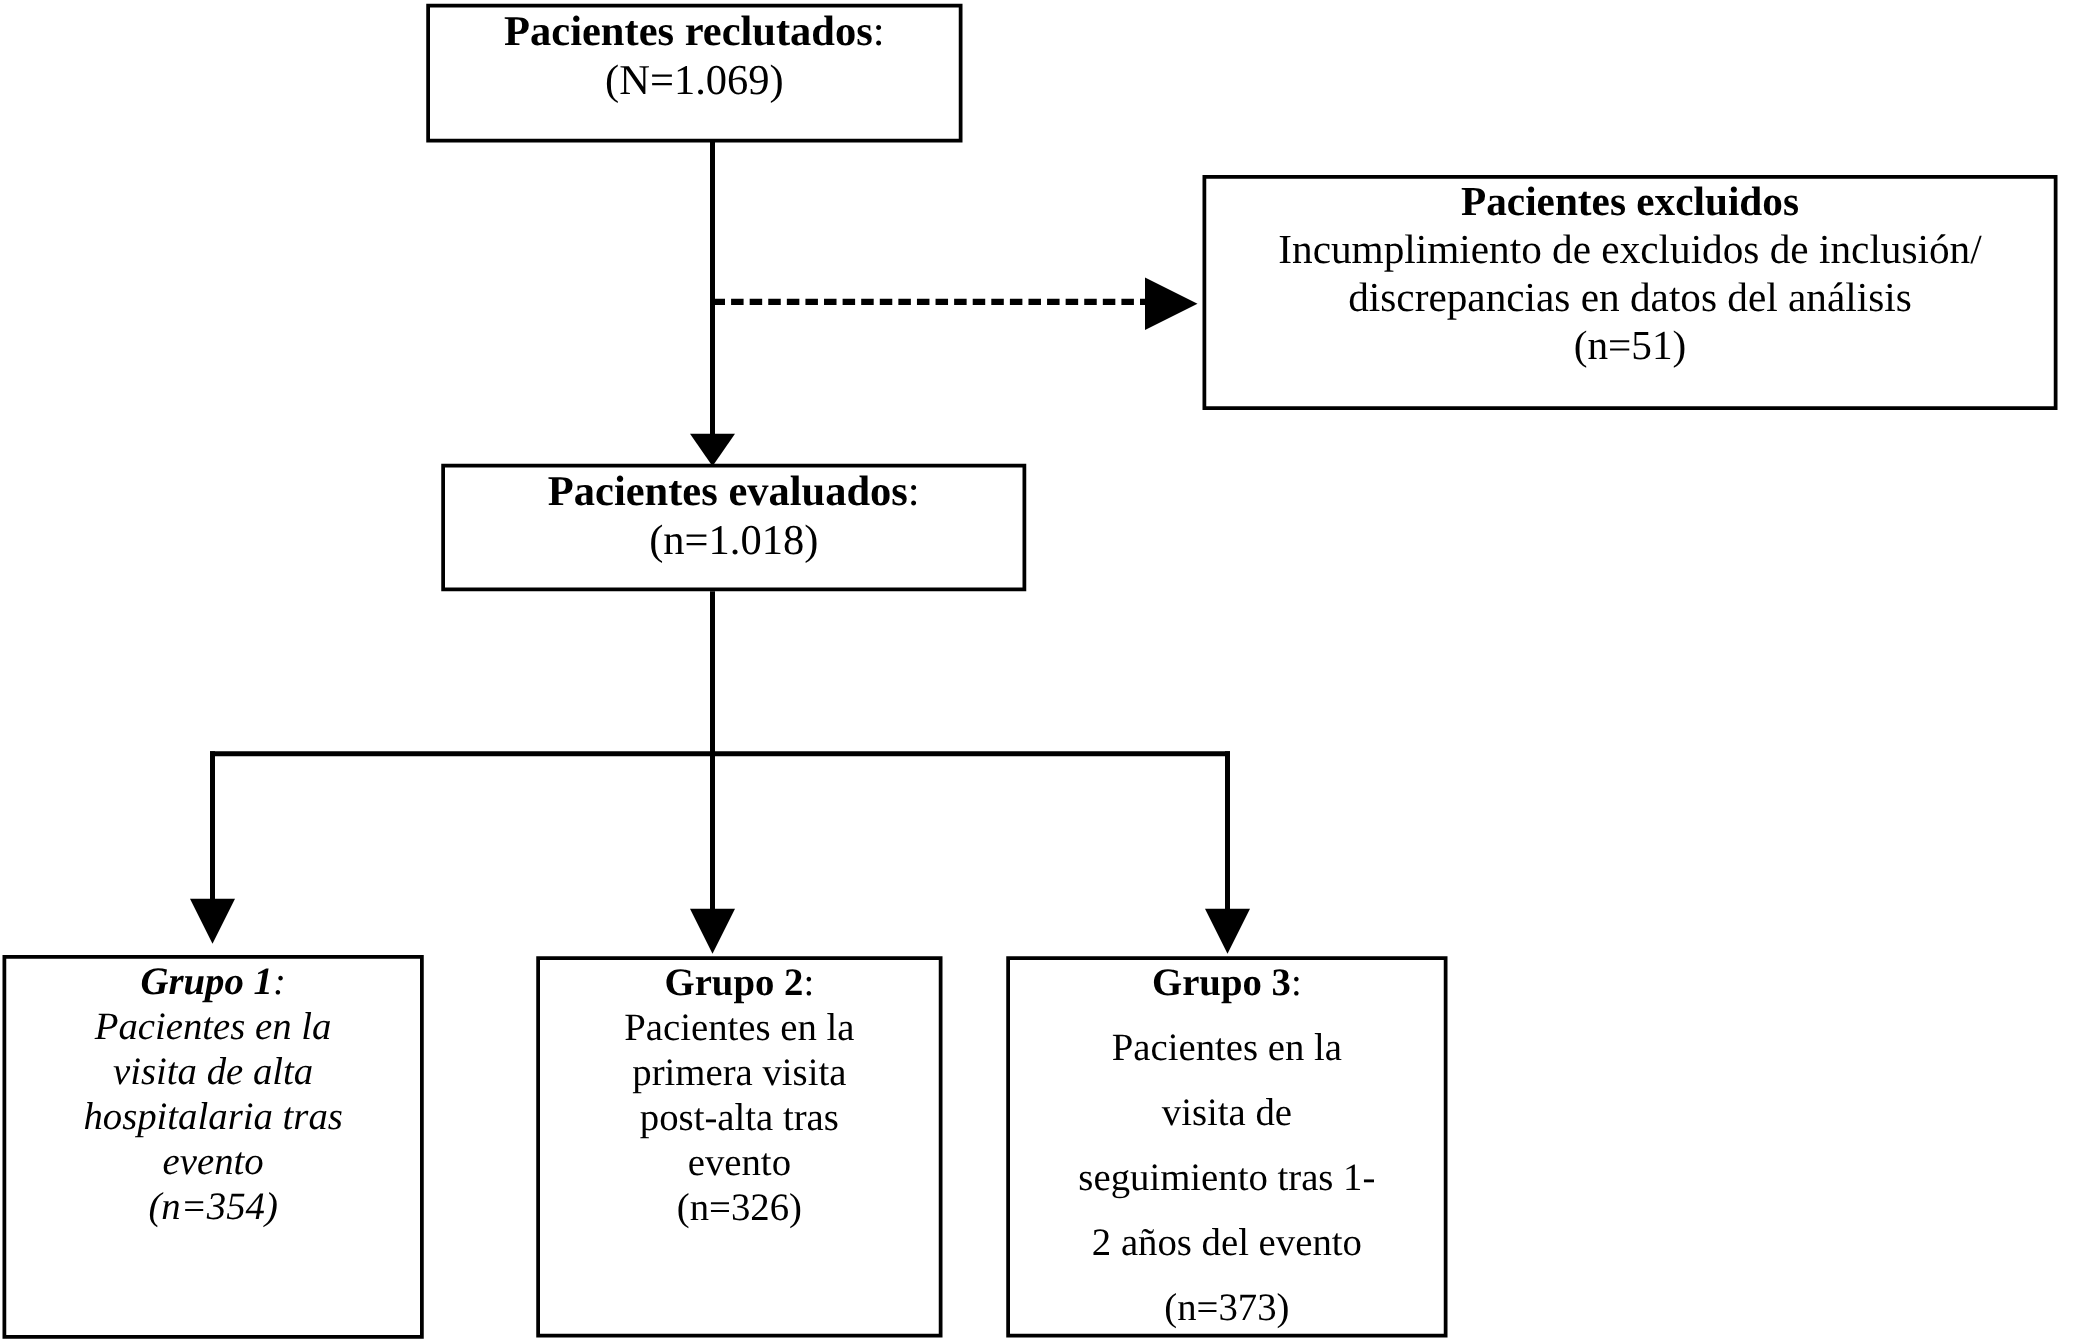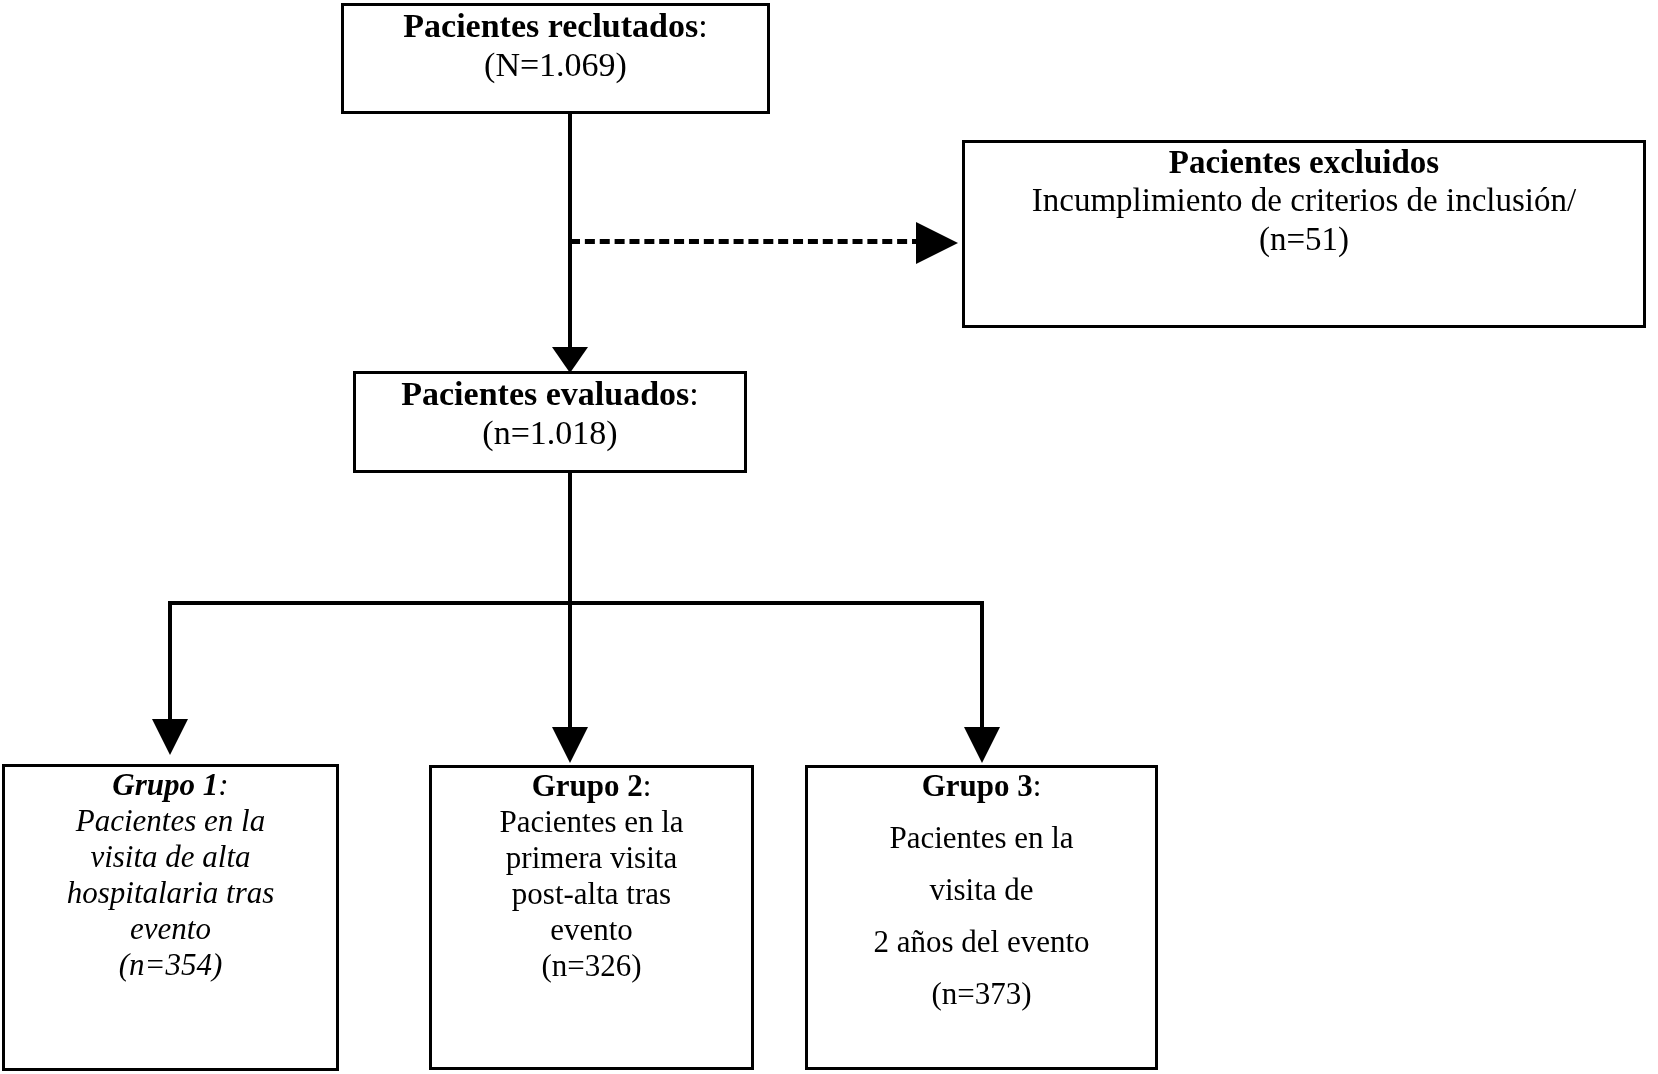--- a/index.html
+++ b/index.html
@@ -42,21 +42,21 @@
   #node-reclutados {
     left: 341px; top: 3px; width: 429px; height: 111px;
     font-size: 34px;
   }
   #node-excluidos {
     left: 962px; top: 140px; width: 684px; height: 188px;
     font-size: 33px;
     font-family: Liberation Serif, serif;
   }
   #node-evaluados {
-    left: 353px; top: 371px; width: 394px; height: 102px;
+    left: 353px; top: 371px; width: 468px; height: 102px;
     font-size: 34px;
   }
   #node-grupo-1 {
     left: 2px; top: 764px; width: 337px; height: 307px;
     font-size: 31px;
     font-style: italic;
   }
   #node-grupo-2 {
     left: 429px; top: 765px; width: 325px; height: 305px;
     font-size: 31px;
@@ -128,21 +128,22 @@
 
 <div id="canvas">
 
   <div class="node" id="node-reclutados">
     <div class="ttl"><span>Pacientes reclutados</span><span class="colon">:</span></div>
     <div class="line-txt">(N=1.069)</div>
   </div>
 
   <div class="node" id="node-excluidos">
     <div class="ttl">Pacientes excluidos</div>
-    <div class="line-txt">Incumplimiento de criterios de inclusión/</div>
+    <div class="line-txt">Incumplimiento de excluidos de inclusión/</div>
+    <div class="line-txt">discrepancias en datos del análisis</div>
     <div class="line-txt">(n=51)</div>
   </div>
 
   <div class="node" id="node-evaluados">
     <div class="ttl"><span>Pacientes evaluados</span><span class="colon">:</span></div>
     <div class="line-txt">(n=1.018)</div>
   </div>
 
   <div class="node" id="node-grupo-1">
     <div class="ttl"><span>Grupo 1</span><span class="colon">:</span></div>
@@ -159,20 +160,21 @@
     <div class="line-txt">primera visita</div>
     <div class="line-txt">post-alta tras</div>
     <div class="line-txt">evento</div>
     <div class="line-txt">(n=326)</div>
   </div>
 
   <div class="node" id="node-grupo-3">
     <div class="ttl"><span>Grupo 3</span><span class="colon">:</span></div>
     <div class="line-txt">Pacientes en la</div>
     <div class="line-txt">visita de</div>
+    <div class="line-txt">seguimiento tras 1-</div>
     <div class="line-txt">2 años del evento</div>
     <div class="line-txt">(n=373)</div>
   </div>
 
   <div class="conn v-line" id="trunk-1"></div>
   <div id="arrow-evaluados"></div>
 
   <div id="dash-excluidos"></div>
   <div id="arrow-excluidos"></div>
 

